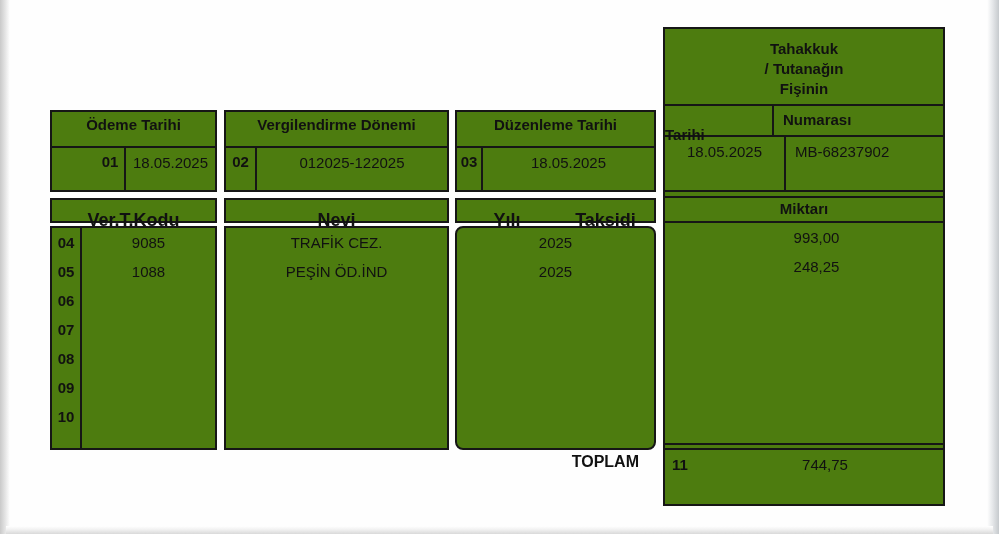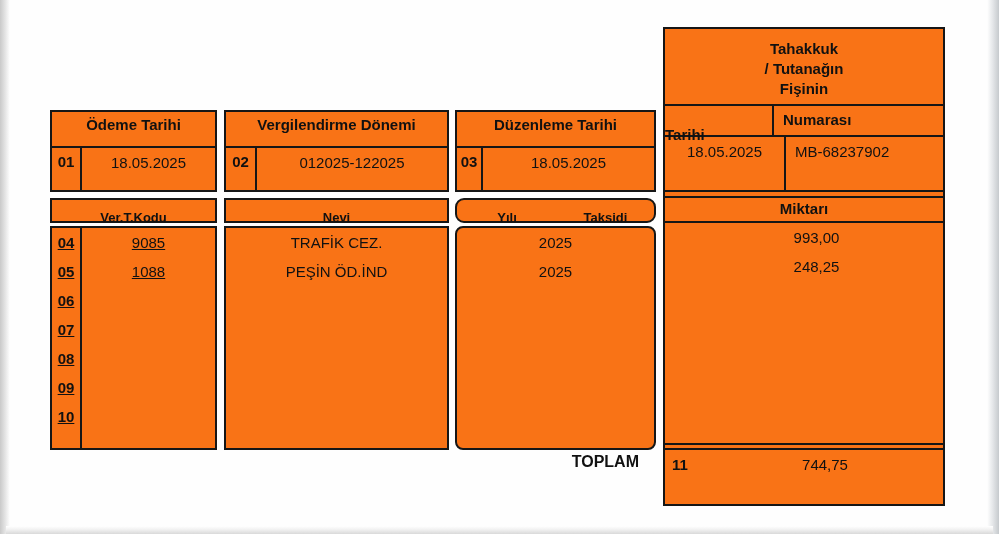--- a/index.html
+++ b/index.html
@@ -10,43 +10,43 @@
     overflow:hidden;
   }
   
   .edge-left  { position:absolute; left:0; top:0; bottom:0; width:10px;
     background:linear-gradient(90deg,#c9c9c9 0%,#e6e6e6 55%,#ffffff 100%); }
   .edge-right { position:absolute; right:0; top:0; bottom:0; width:12px;
     background:linear-gradient(270deg,#c6cacd 0%,#e6e8ea 55%,#ffffff 100%); }
   .edge-bottom{ position:absolute; left:6px; right:6px; bottom:0; height:8px;
     background:linear-gradient(0deg,#d9d9d9 0%,#f3f3f3 60%,#ffffff 100%); }
 
-  .bx { position:absolute; border:2px solid #161616; background:#f97316; }
+  .bx { position:absolute; border:2px solid #161616; background:#4d7c0f; }
 
   
   .sec1 { top:110px; height:82px; display:flex; flex-direction:column; }
   .sec1 .hd { height:36px; border-bottom:2px solid #161616; text-align:center;
     font-weight:bold; font-size:15px; padding-top:4px; }
   .sec1 .body { flex:1; display:flex; }
   .sec1 .num { border-right:2px solid #161616; font-weight:bold; font-size:15px;
     text-align:center; padding-top:5px; }
   .sec1 .val { flex:1; text-align:center; font-size:15px; padding-top:6px; }
 
   
   .sec2 { top:198px; height:25px; text-align:center; font-weight:bold;
-    font-size:13px; padding-top:10px; }
+    font-size:18px; padding-top:10px; }
   .yt { display:flex; text-align:center; }
   .yt .y { width:100px; }
   .yt .t { flex:1; }
 
   
   .data { top:226px; height:224px; }
   .rows div { line-height:29px; height:29px; font-size:15px; text-align:center;
     white-space:nowrap; }
-  .dataA { display:flex;text-decoration:underline; }
+  .dataA { display:flex; }
   .dataA .numcol { width:30px; border-right:2px solid #161616; font-weight:bold; }
   .dataA .valcol { flex:1; }
 
   
   .boxD { left:663px; top:27px; width:282px; height:479px; display:flex;
     flex-direction:column; }
   .boxD .title { height:77px; border-bottom:2px solid #161616; text-align:center;
     font-weight:bold; font-size:15px; line-height:20px; padding-top:10px; }
   .boxD .hdr { height:31px; border-bottom:2px solid #161616; display:flex;
     font-weight:bold; font-size:15px; }
@@ -75,21 +75,21 @@
 <body>
 
 <div class="page">
   <div class="edge-left"></div>
   <div class="edge-right"></div>
   <div class="edge-bottom"></div>
 
   <div class="bx sec1" style="left:50px; width:167px;">
     <div class="hd">Ödeme Tarihi</div>
     <div class="body">
-      <div class="num" style="width:30px;">01</div>
+      <div class="num" style="width:30px;margin-left:44px;">01</div>
       <div class="val">18.05.2025</div>
     </div>
   </div>
 
   <div class="bx sec1" style="left:224px; width:225px;">
     <div class="hd">Vergilendirme Dönemi</div>
     <div class="body">
       <div class="num" style="width:31px;">02</div>
       <div class="val">012025-122025</div>
     </div>
@@ -98,21 +98,21 @@
   <div class="bx sec1" style="left:455px; width:201px;">
     <div class="hd">Düzenleme Tarihi</div>
     <div class="body">
       <div class="num" style="width:26px;">03</div>
       <div class="val">18.05.2025</div>
     </div>
   </div>
 
   <div class="bx sec2" style="left:50px; width:167px;">Ver.T.Kodu</div>
   <div class="bx sec2" style="left:224px; width:225px;">Nevi</div>
-  <div class="bx sec2 yt" style="left:455px; width:201px;border-radius:9px;">
+  <div class="bx sec2 yt" style="left:455px; width:201px;">
     <span class="y">Yılı</span>
     <span class="t">Taksidi</span>
   </div>
 
   <div class="bx data dataA" style="left:50px; width:167px;">
     <div class="numcol rows">
       <div>04</div>
       <div>05</div>
       <div>06</div>
       <div>07</div>

